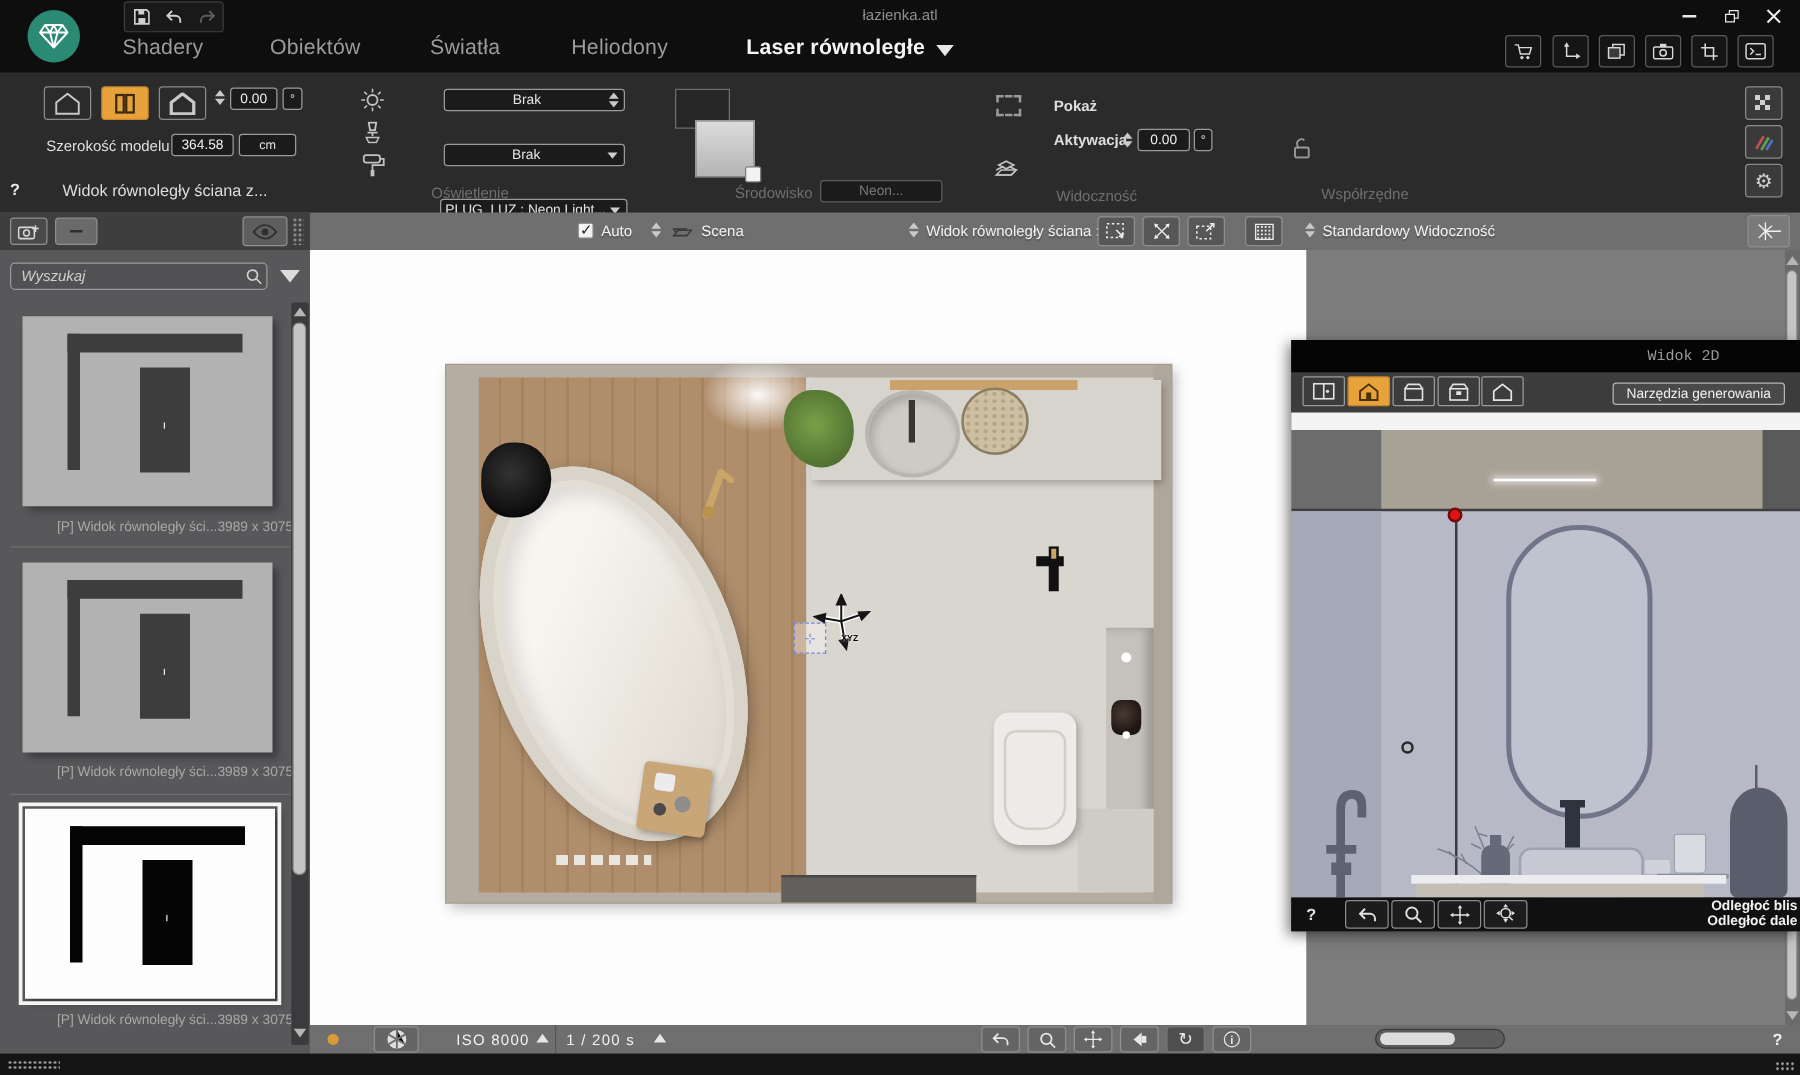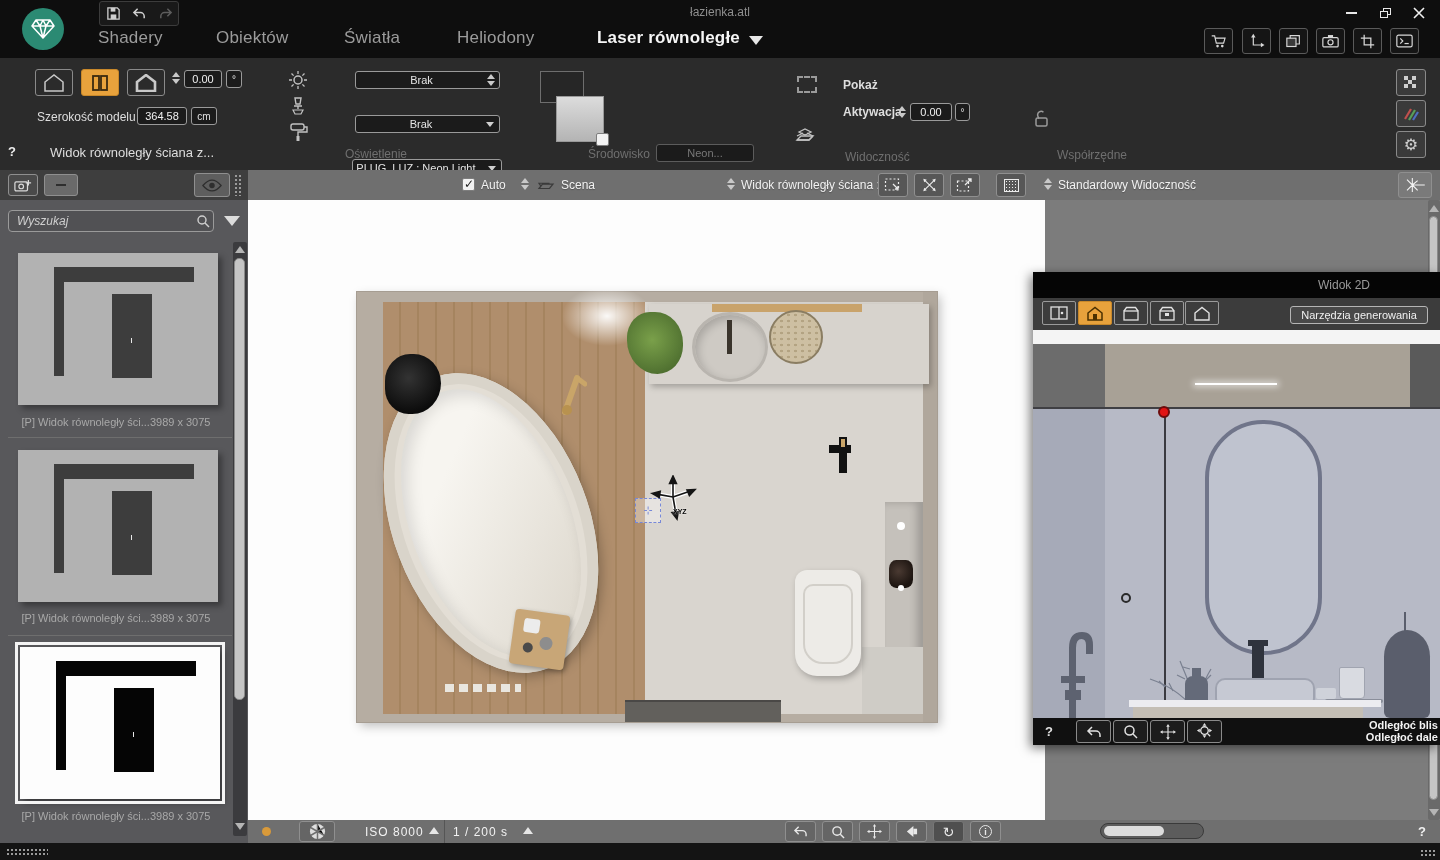--- a/index.html
+++ b/index.html
@@ -56,21 +56,21 @@
   
   #sidebar{left:0;top:200px;width:248px;height:643px;background:#58585b;}
   #search{left:8px;top:10px;width:206px;height:22px;background:#515154;border:1px solid #9a9a9a;border-radius:4px;
           color:#ddd;font-style:italic;font-size:12px;padding:0 24px 0 8px;outline:none;font-family:"Liberation Sans",sans-serif;}
   #search::placeholder{color:#cfcfcf;font-style:italic;}
   .thumb{width:200px;height:152px;box-shadow:4px 4px 6px rgba(0,0,0,.35);}
   .thumb .bar-h{position:absolute;left:18%;top:9%;width:70%;height:10%;}
   .thumb .bar-v{position:absolute;left:18%;top:9%;width:5%;height:72%;}
   .thumb .door{position:absolute;left:47%;top:27%;width:20%;height:55%;}
   .thumb .tick{position:absolute;left:48%;top:52%;width:2%;height:7%;background:#e8e8e8;}
-  .cap{width:232px;left:0;text-align:center;color:#a8a8a8;font-size:11px;white-space:nowrap;overflow:hidden;}
+  .cap{width:232px;left:24px;text-align:center;color:#a8a8a8;font-size:11px;white-space:nowrap;overflow:hidden;}
   .divider{left:8px;width:224px;height:1px;background:#6e6e6e;}
   .sbar-track{background:#3b3b3e;border-radius:2px;}
   .sbar-thumb{background:#c5c5c5;border-radius:5px;border:1px solid #8a8a8a;}
   .arr{width:0;height:0;border-left:5px solid transparent;border-right:5px solid transparent;}
   .arr.up{border-bottom:7px solid #b5b5b5;} .arr.dn{border-top:7px solid #b5b5b5;}
 
   
   #viewport{left:248px;top:200px;width:1192px;height:620px;background:#7c7c7c;}
   #canvas-white{left:0;top:0;width:797px;height:620px;background:#fdfdfd;}
   #render{left:109px;top:92px;width:580px;height:430px;background:#b6ada2;box-shadow:0 0 0 1px #a69d92,3px 4px 10px rgba(0,0,0,.25);}
@@ -109,21 +109,21 @@
   #gizmo-box{left:278px;top:206px;width:26px;height:25px;border:1px dashed #7788d8;color:#7788d8;font-size:11px;
       display:flex;align-items:center;justify-content:center;background:rgba(255,255,255,.35);}
   #gizmo{left:292px;top:183px;}
   #gizmo-label{left:316px;top:216px;font-size:7px;font-weight:bold;color:#000;text-shadow:0 0 2px #fff;}
 
   
   .vsb{z-index:5;}
 
   
   #panel2d{left:1033px;top:272px;width:407px;height:473px;z-index:10;background:#3c3c3c;box-shadow:-3px 3px 10px rgba(0,0,0,.5);}
-  #p2d-title{left:0;top:0;width:407px;height:26px;background:#050505;}
+  #p2d-title{left:0;top:0;width:407px;height:26px;background:#050505;font-family:Liberation Mono, monospace;}
   #p2d-title span{position:absolute;left:285px;top:6px;color:#9a9a9a;font-size:12px;}
   #p2d-toolbar{left:0;top:26px;width:407px;height:32px;background:#3c3c3c;}
   .ptab{top:3px;width:34px;height:24px;border:1px solid #9a9a9a;border-radius:2px;background:#3c3c3c;display:flex;align-items:center;justify-content:center;}
   .ptab.sel{background:#e8a23c;border-color:#c8882a;}
   #p2d-gen{left:257px;top:8px;width:138px;height:18px;border:1px solid #b5b5b5;border-radius:3px;background:#494949;
       color:#f0f0f0;font-size:11px;display:flex;align-items:center;justify-content:center;}
   #p2d-white{left:0;top:58px;width:407px;height:14px;background:#f4f4f4;}
   #p2d-scene{left:0;top:72px;width:407px;height:374px;background:#b7bac6;overflow:hidden;}
   #s-upper{left:0;top:0;width:407px;height:64px;background:#a8a196;}
   #s-upleft{left:0;top:0;width:72px;height:64px;background:#6c6c6c;}
@@ -277,21 +277,21 @@
         <span>0.00</span>
       </div>
     <div class="abs unit" style="left:226px;top:12px;width:16px;">
         <span>°</span>
       </div>
 
     <div class="abs lbl" style="left:37px;top:52px;">Szerokość modelu</div>
     <div class="abs field" style="left:137px;top:49px;width:50px;">
         <span>364.58</span>
       </div>
-    <div class="abs unit" style="left:191px;top:49px;width:26px;">
+    <div class="abs unit" style="left:191px;top:49px;width:46px;">
         <span>cm</span>
       </div>
 
     <div class="abs" style="left:8px;top:86px;font-weight:bold;font-size:13px;color:#ececec;">?</div>
     <div class="abs lbl" style="left:50px;top:87px;font-size:13px;">Widok równoległy ściana z...</div>
 
     <svg class="abs" style="left:288px;top:12px;" width="20" height="20" viewBox="0 0 20 20">
       <circle cx="10" cy="10" r="4" fill="none" stroke="#c2c2c2" stroke-width="1.5"></circle>
       <g stroke="#c2c2c2" stroke-width="1.3">
           <path d="M10 1v3M10 16v3M1 10h3M16 10h3M3.5 3.5l2.1 2.1M14.4 14.4l2.1 2.1M16.5 3.5l-2.1 2.1M5.6 14.4l-2.1 2.1"></path>

